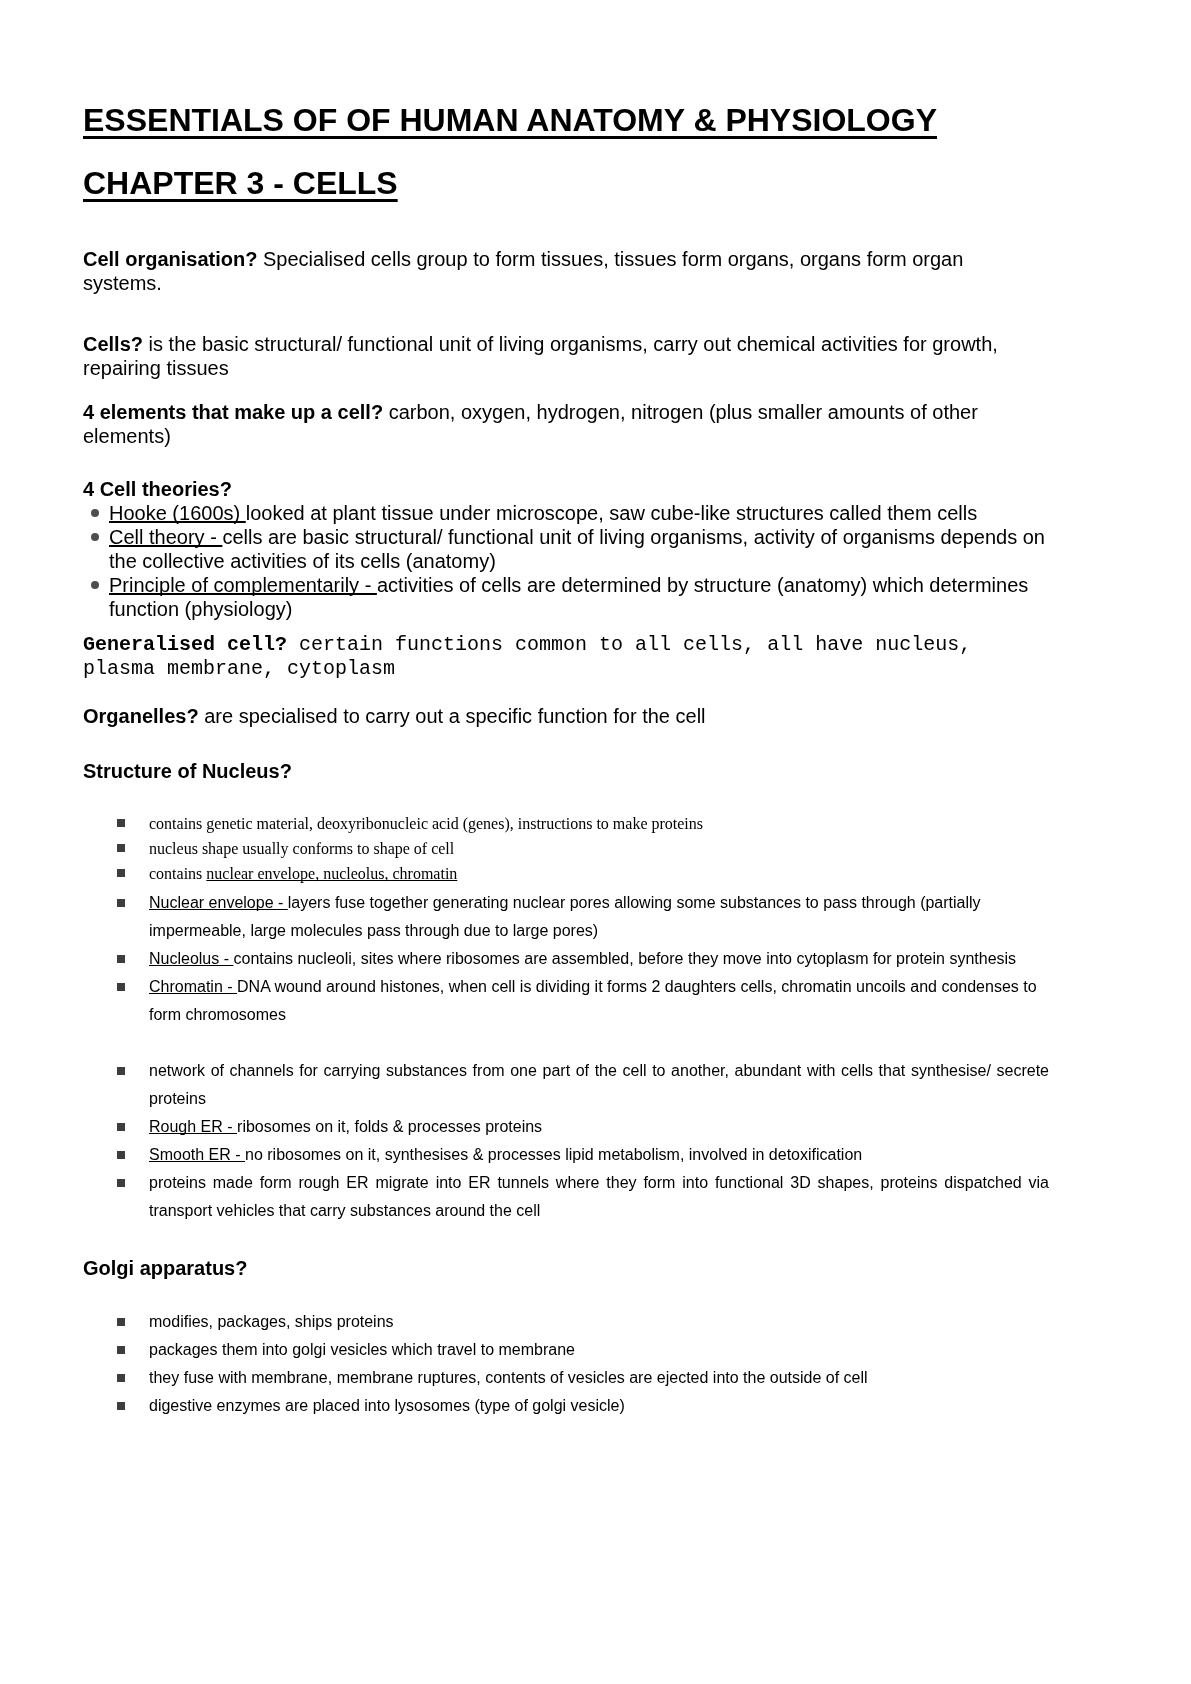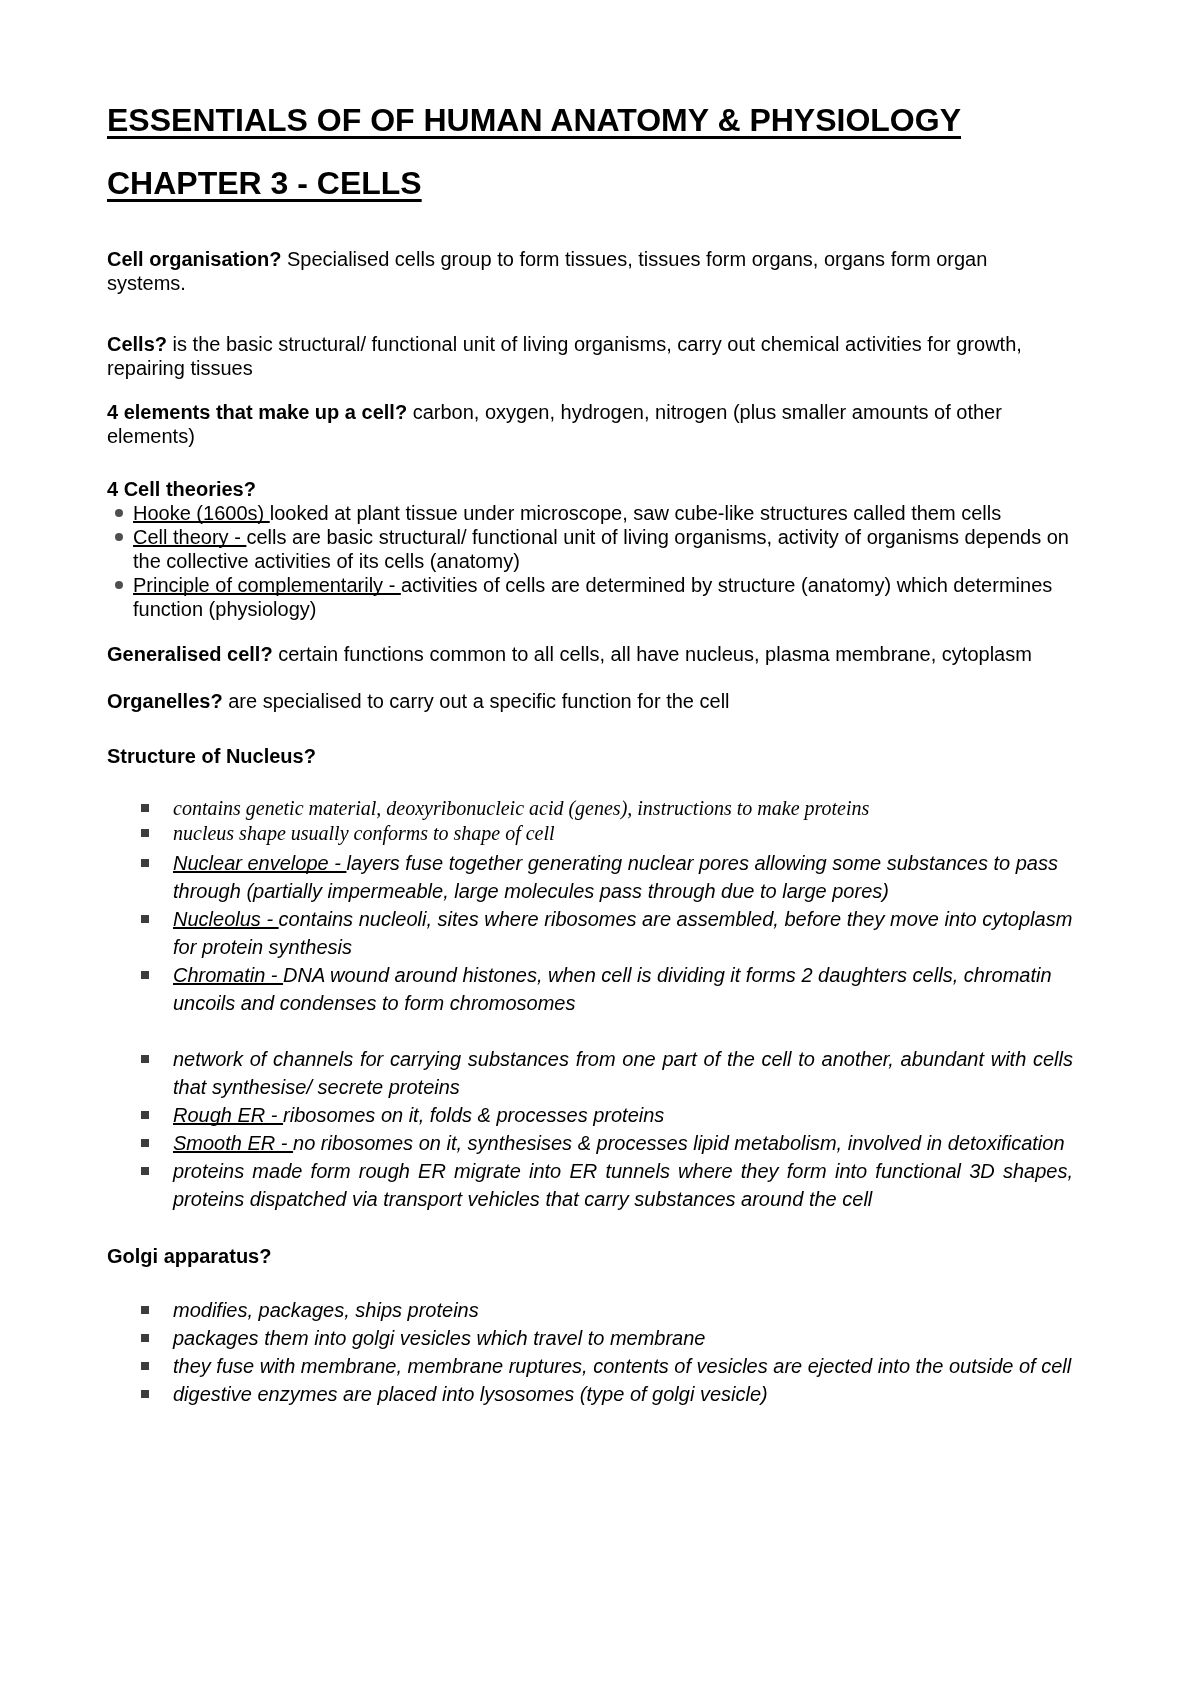--- a/index.html
+++ b/index.html
@@ -1,21 +1,21 @@
 <!DOCTYPE html>
 <html><head>
 <meta charset="utf-8">
 <style>
   html,body{margin:0;padding:0;}
   body{
     width:1191px;height:1684px;background:#ffffff;color:#000;
     font-family:"Liberation Sans",sans-serif;
     -webkit-font-smoothing:antialiased;
   }
-  .page{box-sizing:border-box;width:1191px;height:1684px;padding:100px 91px 0 107px;overflow:hidden;}
+  .page{box-sizing:border-box;width:1191px;height:1684px;padding:100px 91px 0 83px;overflow:hidden;}
 
   h1{
     font-size:32px;line-height:40px;font-weight:bold;margin:0;
     text-decoration:underline;text-decoration-thickness:3px;text-underline-offset:5px;
     text-decoration-skip-ink:none;
   }
   .title-second{margin-top:23px;}
 
   .para{font-size:20px;line-height:24px;margin:0;max-width:960px;}
   .para .lead{font-weight:bold;}
@@ -27,33 +27,33 @@
 
   
   .ul-round{max-width:980px;font-size:20px;line-height:24px;}
   .ul-round li{position:relative;padding-left:26px;}
   .dot{
     position:absolute;left:8px;top:8px;width:8px;height:8px;border-radius:50%;
     background:#4f4f4f;
   }
 
   
-  .ul-sq{font-size:20px;line-height:28px;font-style:italic;}
+  .ul-sq{font-size:16px;line-height:28px;}
   .ul-sq li{position:relative;padding-left:66px;max-width:966px;box-sizing:border-box;line-height:28px;}
   .sqb{position:absolute;left:34px;top:10px;width:8px;height:8px;background:#3d3d3d;}
   li.serif{font-family:"Liberation Serif",serif;line-height:25px;}
   li.serif .sqb{top:8px;}
   li.sans-first{margin-top:3px;}
 
   .u{text-decoration:underline;text-decoration-skip-ink:none;}
   .justify{text-align:justify;}
 
   
   .mt20{margin-top:20px;} .mt22{margin-top:22px;} .mt23{margin-top:23px;}
-  .mt25{margin-top:21px;} .mt28{margin-top:28px;} .mt29{margin-top:29px;}
+  .mt25{margin-top:12px;font-family:Liberation Mono, monospace;} .mt28{margin-top:28px;} .mt29{margin-top:29px;}
   .mt31{margin-top:31px;} .mt37{margin-top:37px;} .mt44{margin-top:44px;}
 </style>
 </head>
 <body>
 
 <div class="page">
 
   <h1>ESSENTIALS OF OF HUMAN ANATOMY &amp; PHYSIOLOGY</h1>
   <h1 class="title-second">CHAPTER 3 - CELLS</h1>
 
@@ -73,20 +73,21 @@
 
   <p class="para mt25"><span class="lead">Generalised cell?</span><span> certain functions common to all cells, all have nucleus, plasma membrane, cytoplasm</span></p>
 
   <p class="para mt23"><span class="lead">Organelles?</span><span> are specialised to carry out a specific function for the cell</span></p>
 
   <p class="h2 mt31">Structure of Nucleus?</p>
 
   <ul class="ul-sq mt28">
     <li class="serif"><span class="sqb"></span><span>contains genetic material, deoxyribonucleic acid (genes), instructions to make proteins</span><span class="u"></span><span></span></li>
     <li class="serif"><span class="sqb"></span><span>nucleus shape usually conforms to shape of cell</span><span class="u"></span><span></span></li>
+    <li class="serif"><span class="sqb"></span><span>contains </span><span class="u">nuclear envelope, nucleolus, chromatin</span><span></span></li>
     <li class="sans-first"><span class="sqb"></span><span class="u">Nuclear envelope - </span><span>layers fuse together generating nuclear pores allowing some substances to pass through (partially impermeable, large molecules pass through due to large pores)</span></li>
     <li><span class="sqb"></span><span class="u">Nucleolus - </span><span>contains nucleoli, sites where ribosomes are assembled, before they move into cytoplasm for protein synthesis</span></li>
     <li><span class="sqb"></span><span class="u">Chromatin - </span><span>DNA wound around histones, when cell is dividing it forms 2 daughters cells, chromatin uncoils and condenses to form chromosomes</span></li>
   </ul>
 
 
   <ul class="ul-sq mt28">
     <li class="justify"><span class="sqb"></span><span class="u"></span><span>network of channels for carrying substances from one part of the cell to another, abundant with cells that synthesise/ secrete proteins</span></li>
     <li><span class="sqb"></span><span class="u">Rough ER - </span><span>ribosomes on it, folds &amp; processes proteins</span></li>
     <li><span class="sqb"></span><span class="u">Smooth ER - </span><span>no ribosomes on it, synthesises &amp; processes lipid metabolism, involved in detoxification</span></li>

